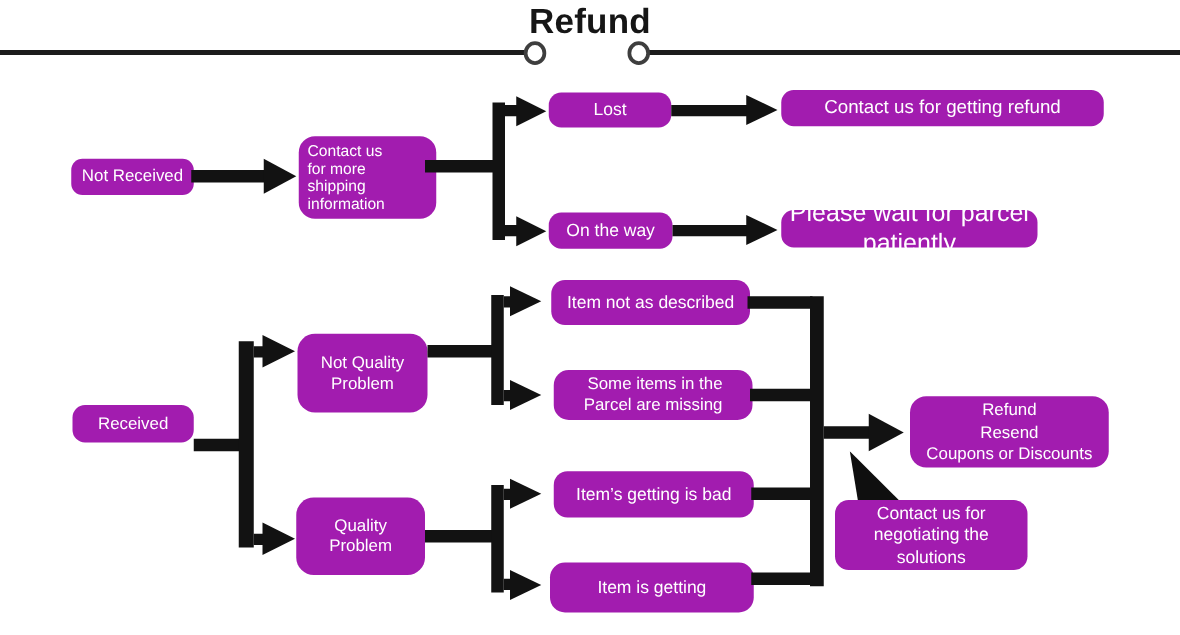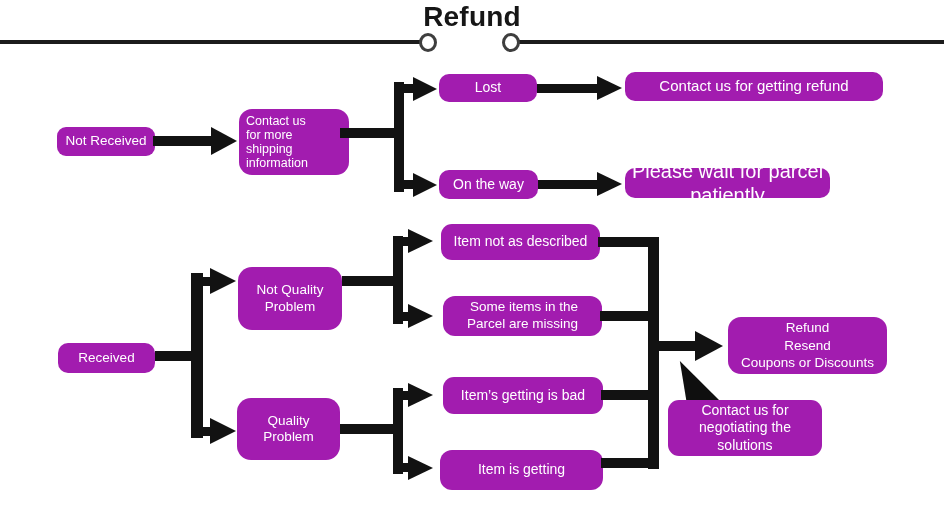--- a/index.html
+++ b/index.html
@@ -67,21 +67,21 @@
 
   <div class="ln" style="left:537px;top:84px;width:62px;height:9px;"></div>
   <div class="ah" style="left:597px;top:76px;border-top:12.5px solid transparent;border-bottom:12.5px solid transparent;border-left:25px solid #121212;"></div>
 
   <div class="ln" style="left:538px;top:180px;width:61px;height:9px;"></div>
   <div class="ah" style="left:597px;top:172px;border-top:12.5px solid transparent;border-bottom:12.5px solid transparent;border-left:25px solid #121212;"></div>
 
   <div class="box" style="left:625px;top:72px;width:258px;height:29px;font-size:15px;border-radius:10px;">Contact us for getting refund</div>
   <div class="box" style="left:625px;top:168px;width:205px;height:30px;font-size:20px;border-radius:10px;text-align:center;">Please wait for parcel patiently</div>
 
-  <div class="box" style="left:58px;top:343px;width:97px;height:30px;font-size:13.5px;border-radius:10px;">Received</div>
+  <div class="box" style="left:58px;top:324px;width:97px;height:30px;font-size:13.5px;border-radius:10px;">Received</div>
 
   <div class="ln" style="left:155px;top:351px;width:42px;height:10px;"></div>
   <div class="ln" style="left:191px;top:273px;width:12px;height:165px;"></div>
 
   <div class="ln" style="left:203px;top:277px;width:8px;height:9px;"></div>
   <div class="ah" style="left:210px;top:268px;border-top:13.5px solid transparent;border-bottom:13.5px solid transparent;border-left:26px solid #121212;"></div>
 
   <div class="ln" style="left:203px;top:427px;width:8px;height:9px;"></div>
   <div class="ah" style="left:210px;top:418px;border-top:13.5px solid transparent;border-bottom:13.5px solid transparent;border-left:26px solid #121212;"></div>
 

